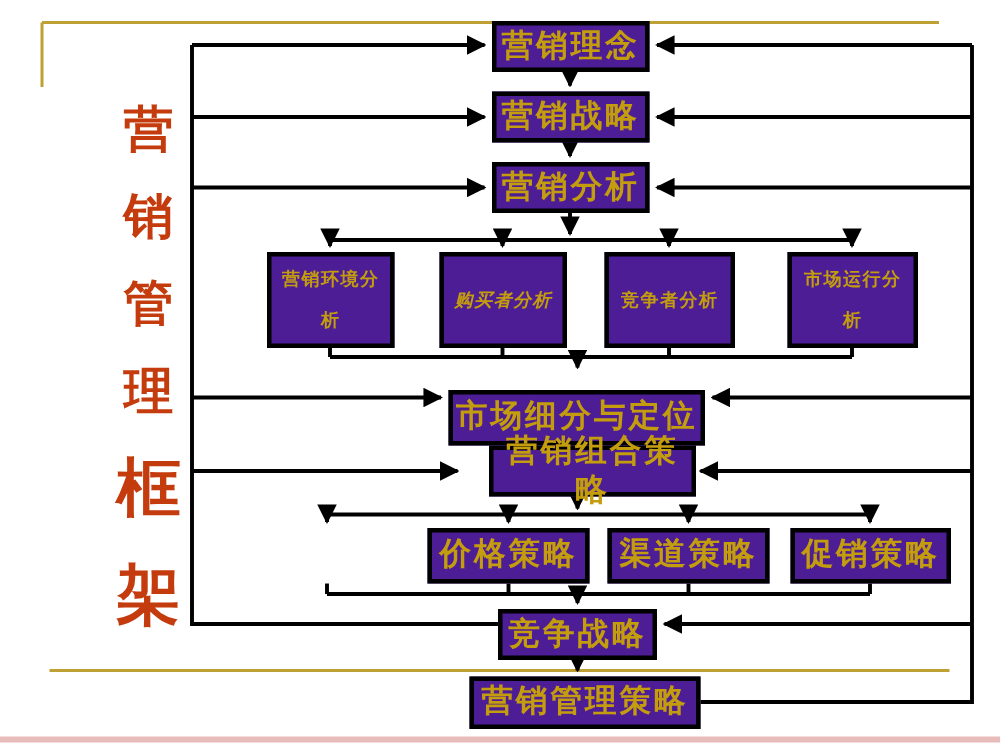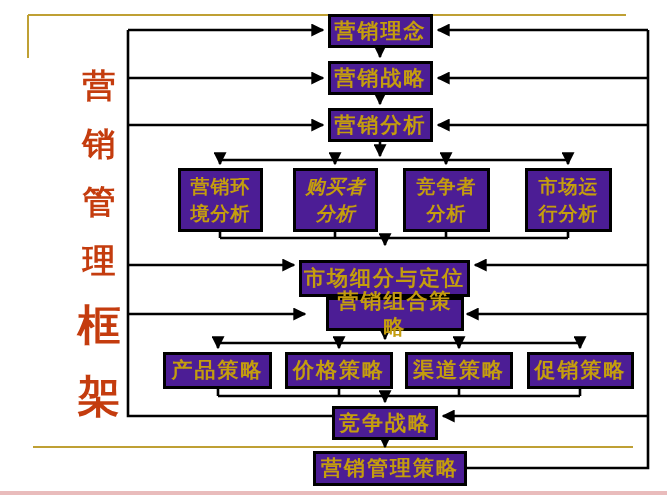--- a/index.html
+++ b/index.html
@@ -11,21 +11,21 @@
   .conn  { stroke:#000; stroke-width:2.6; fill:none; }
   .gold-line { stroke:var(--line-gold,#BFA034); stroke-width:2; fill:none; }
   .node {
     position:absolute; box-sizing:border-box;
     border:3px solid #000; background:#4c1d95;
     display:flex; align-items:center; justify-content:center;
     color:var(--gold-text,#C49D0E);
     font-weight:bold; font-size:21px; letter-spacing:2px;
     text-align:center; line-height:1.25; white-space:normal;
   }
-  .node.tall { font-size:19px; line-height:27px; padding:2px; letter-spacing:1px; }
+  .node.tall { font-size:12px; line-height:27px; padding:2px; letter-spacing:1px; }
   .vertical-title {
     position:absolute; left:74px; top:64px; width:50px; height:362px;
     display:flex; flex-direction:column; justify-content:space-between;
     align-items:center;
     color:var(--red-title,#C43C0E);
     font-family:"DejaVu Serif", serif; font-weight:bold;
   }
   .vertical-title span { display:block; font-size:33px; }
   .vertical-title span.big { font-size:43px; }
   .bottom-edge {
@@ -122,21 +122,20 @@
   <div class="node" style="left:328px; top:108px; width:105px; height:34px;">营销分析</div>
 
   <div class="node tall" style="left:178px; top:168px; width:85px; height:64px;">营销环境分析</div>
   <div class="node tall" style="left:293px; top:168px; width:85px; height:64px;font-style:italic;">购买者分析</div>
   <div class="node tall" style="left:403px; top:168px; width:87px; height:64px;">竞争者分析</div>
   <div class="node tall" style="left:525px; top:168px; width:87px; height:64px;">市场运行分析</div>
 
   <div class="node" style="left:299px; top:260px; width:171px; height:37px;">市场细分与定位</div>
   <div class="node" style="left:326px; top:297px; width:138px; height:34px;">营销组合策略</div>
 
-  <div class="node" style="left:163px; top:352px; width:109px; height:37px;">产品策略</div>
   <div class="node" style="left:285px; top:352px; width:108px; height:37px;">价格策略</div>
   <div class="node" style="left:405px; top:352px; width:108px; height:37px;">渠道策略</div>
   <div class="node" style="left:527px; top:352px; width:107px; height:37px;">促销策略</div>
 
   <div class="node" style="left:332px; top:406px; width:106px; height:34px;">竞争战略</div>
   <div class="node" style="left:313px; top:451px; width:154px; height:35px;">营销管理策略</div>
 
   <div class="bottom-edge"></div>
 </div>
 

